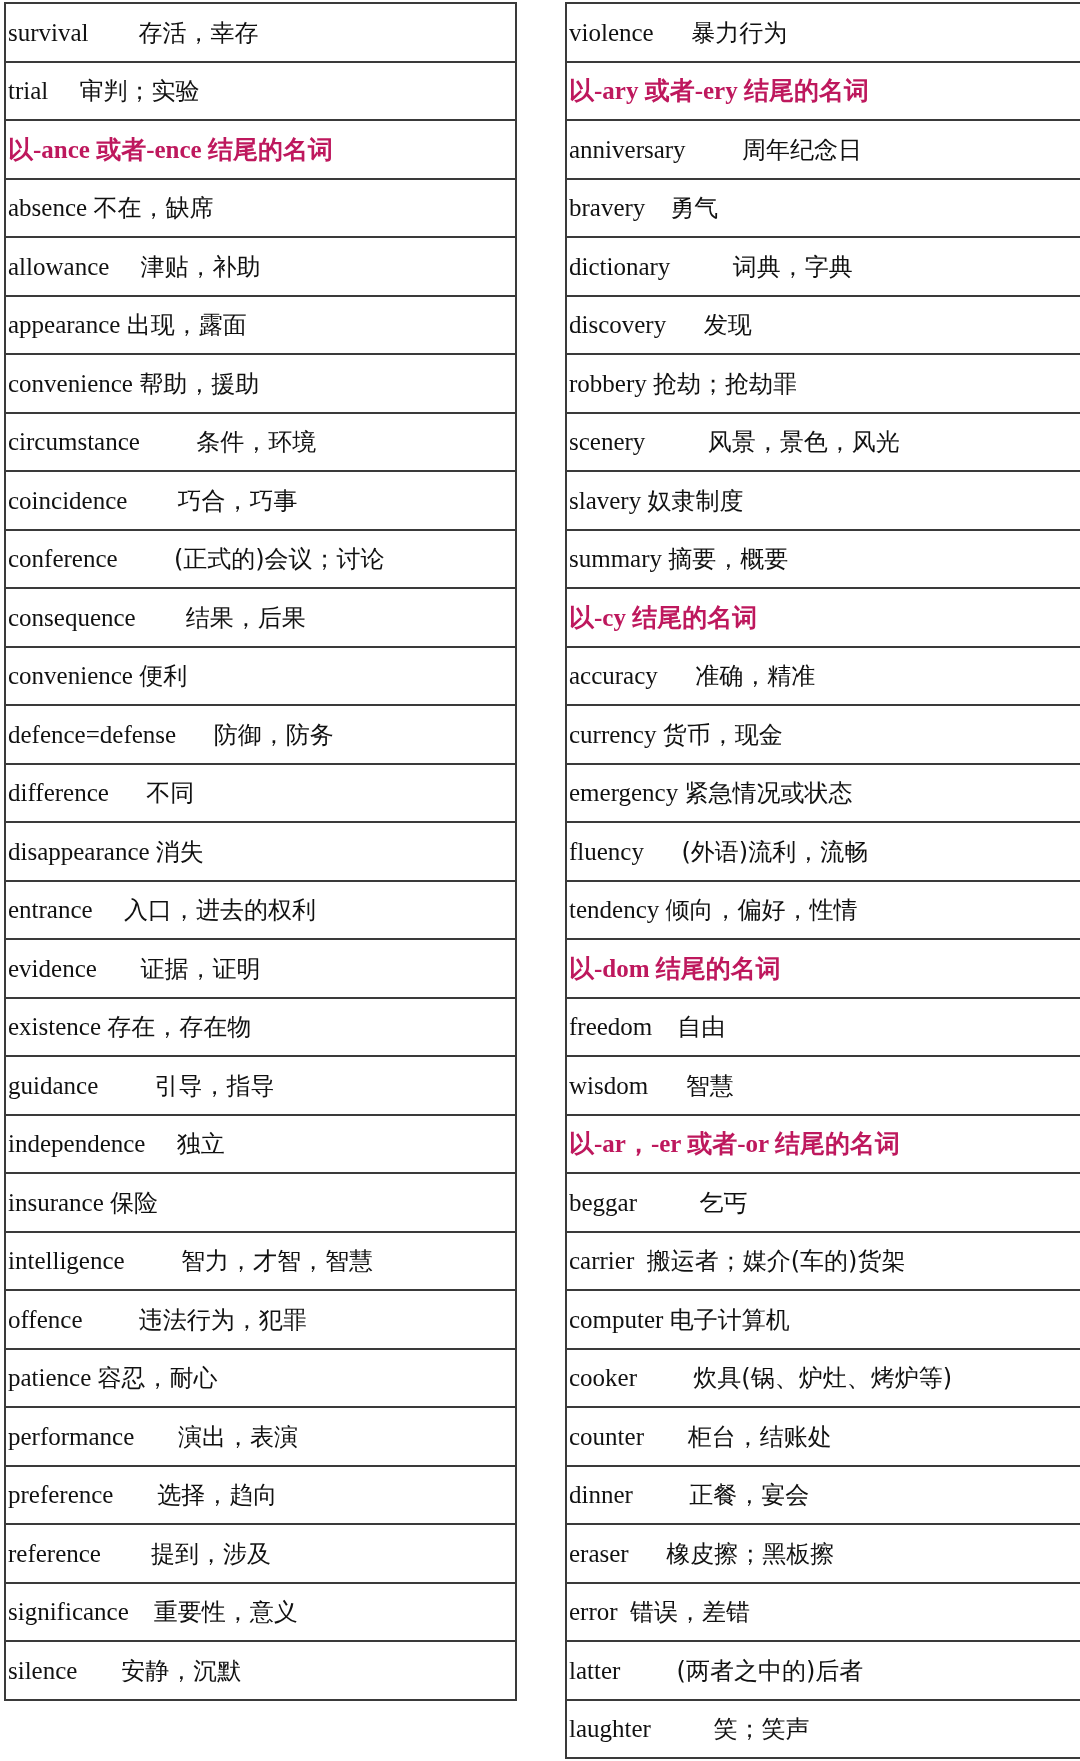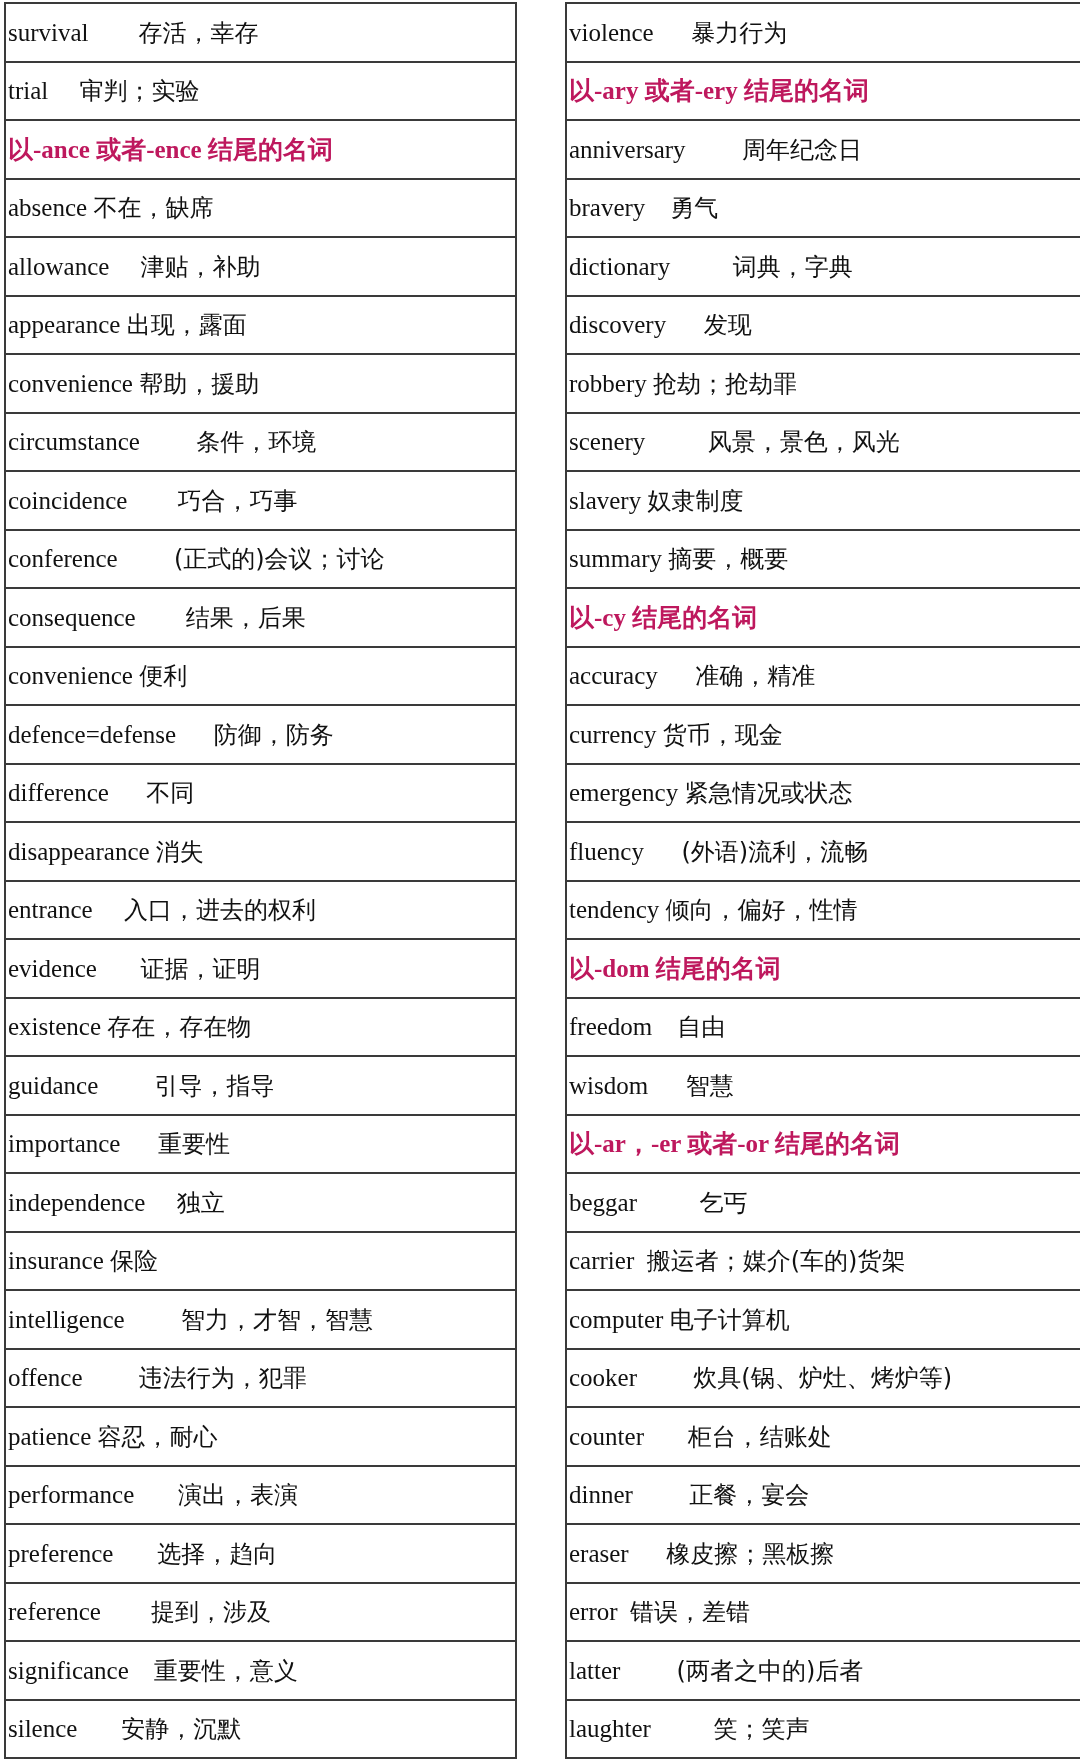--- a/index.html
+++ b/index.html
@@ -73,23 +73,20 @@
       <tr>
         <td><span class="word">evidence</span><span class="gap" style="white-space: pre;">       </span><span class="meaning">证据，证明</span></td>
       </tr>
       <tr>
         <td><span class="word">existence</span><span class="gap" style="white-space: pre;"> </span><span class="meaning">存在，存在物</span></td>
       </tr>
       <tr>
         <td><span class="word">guidance</span><span class="gap" style="white-space: pre;">         </span><span class="meaning">引导，指导</span></td>
       </tr>
       <tr>
-        <td><span class="word">importance</span><span class="gap" style="white-space: pre;">      </span><span class="meaning">重要性</span></td>
-      </tr>
-      <tr>
         <td><span class="word">independence</span><span class="gap" style="white-space: pre;">     </span><span class="meaning">独立</span></td>
       </tr>
       <tr>
         <td><span class="word">insurance</span><span class="gap" style="white-space: pre;"> </span><span class="meaning">保险</span></td>
       </tr>
       <tr>
         <td><span class="word">intelligence</span><span class="gap" style="white-space: pre;">         </span><span class="meaning">智力，才智，智慧</span></td>
       </tr>
       <tr>
         <td><span class="word">offence</span><span class="gap" style="white-space: pre;">         </span><span class="meaning">违法行为，犯罪</span></td>

